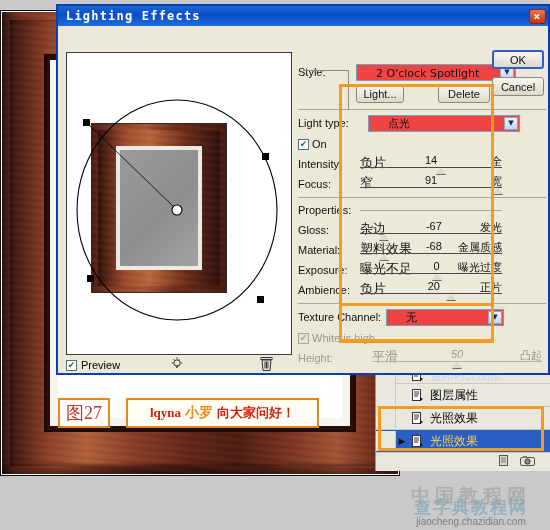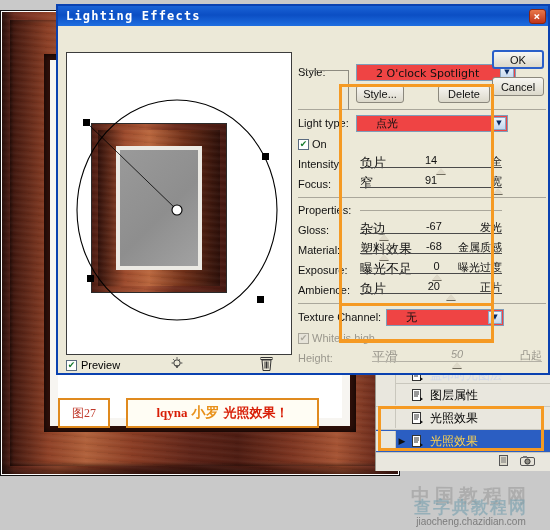--- a/index.html
+++ b/index.html
@@ -29,21 +29,21 @@
      background:repeating-linear-gradient(5deg,rgba(0,0,0,.22) 0px,rgba(0,0,0,0) 2px,
                 rgba(255,255,255,.12) 4px,rgba(0,0,0,0) 7px);}
   .frame-shadow-l{position:absolute;left:0;top:0;width:12px;height:100%;
      background:linear-gradient(90deg,rgba(0,0,0,.5),rgba(0,0,0,0));}
   .frame-shadow-b{position:absolute;left:0;bottom:0;width:100%;height:12px;
      background:linear-gradient(0deg,rgba(0,0,0,.45),rgba(0,0,0,0));}
 
   
   .fig-label{position:absolute;left:58px;top:398px;width:52px;height:30px;background:#fff;
      border:2px solid #e08a1e;box-sizing:border-box;display:flex;align-items:center;
-     justify-content:center;color:#c0392b;font-size:12px;font-family:"Liberation Serif",serif;}
+     justify-content:center;color:#c0392b;font-size:18px;font-family:"Liberation Serif",serif;}
   .wm-strip{position:absolute;left:126px;top:398px;width:193px;height:30px;background:#fffdf4;
      border:2px solid #e08a1e;box-sizing:border-box;display:flex;align-items:center;
      justify-content:center;gap:4px;}
   .wm-a{color:#d81e06;font-weight:bold;font-size:13px;font-family:"Liberation Serif",serif;}
   .wm-b{color:#e8911b;font-weight:bold;font-size:14px;}
   .wm-c{color:#d81e06;font-weight:bold;font-size:13px;}
 
   
   .site-wm{position:absolute;right:4px;bottom:2px;width:150px;height:50px;
      display:flex;flex-direction:column;align-items:center;justify-content:flex-end;
@@ -157,21 +157,21 @@
         <div class="wframe-art"></div>
       </div>
       <div class="frame-shadow-l"></div>
       <div class="frame-shadow-b"></div>
     </div>
 
     <div class="fig-label">图27</div>
     <div class="wm-strip">
       <span class="wm-a">lqyna</span>
       <span class="wm-b">小罗</span>
-      <span class="wm-c">光照效果！</span>
+      <span class="wm-c">向大家问好！</span>
     </div>
   </div>
 
   <div class="layers">
     <div class="lrow clip">
       <div class="eye"></div>
       <div class="tri"></div>
       <div class="fxicon">
         <svg width="13" height="13" viewBox="0 0 13 13">
             <rect x="1.5" y="0.5" width="8" height="11" fill="#fff" stroke="#333"></rect>
@@ -289,29 +289,29 @@
 
         <div class="row">
           <span class="lbl">Style:</span>
           <div class="combo" style="width:160px;">
             <span>2 O'clock Spotlight</span>
             <span class="arrow">▼</span>
           </div>
         </div>
         <div class="row" style="height:24px;">
           <span class="lbl"></span>
-          <div class="btn" style="width:46px;">Style...</div>
+          <div class="btn" style="width:46px;">Light...</div>
           <div class="btn" style="width:52px;margin-left:34px;">Delete</div>
         </div>
 
         <div class="sep"></div>
 
         <div class="row" style="height:22px;">
           <span class="lbl">Light type:</span>
-          <div class="combo" style="width:152px;margin-left:0;">
+          <div class="combo" style="width:152px;margin-left:12px;">
             <span>点光</span>
             <span class="arrow">▼</span>
           </div>
         </div>
 
         <div class="row">
           <span class="lbl" style="display:flex;align-items:center;gap:3px;">
             <span class="chk">✔</span>
             <span>On</span>
           </span>

